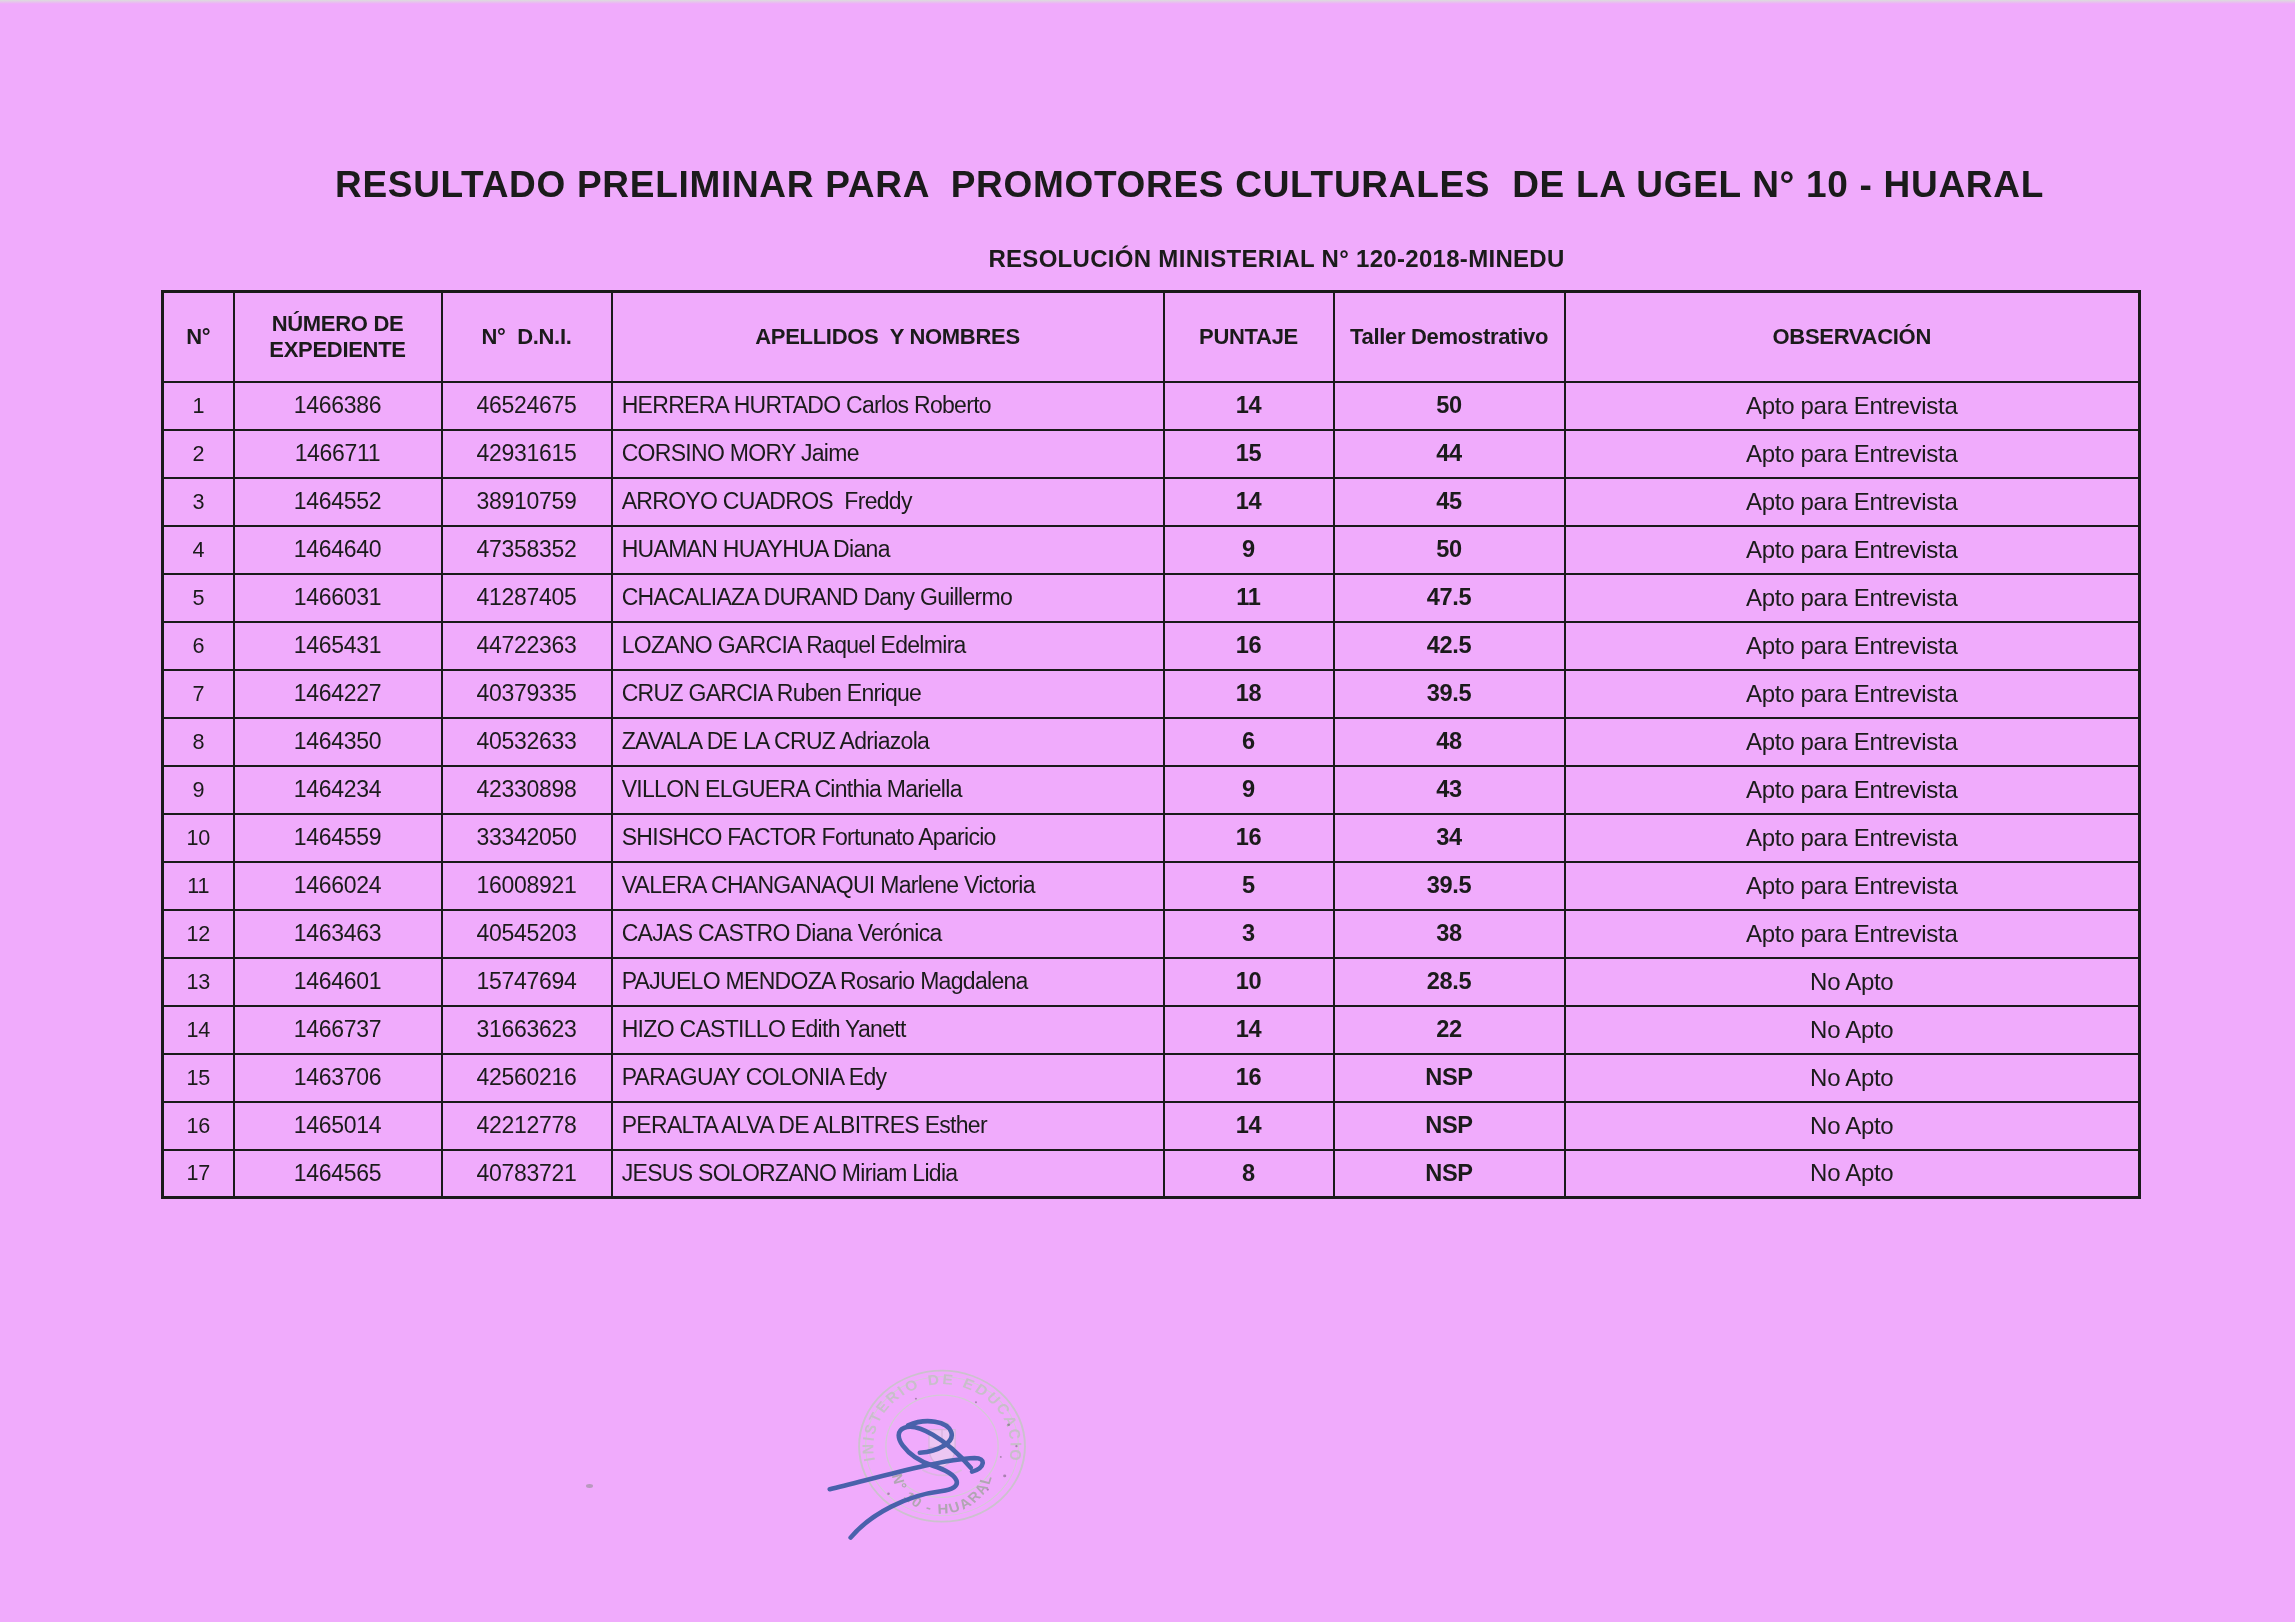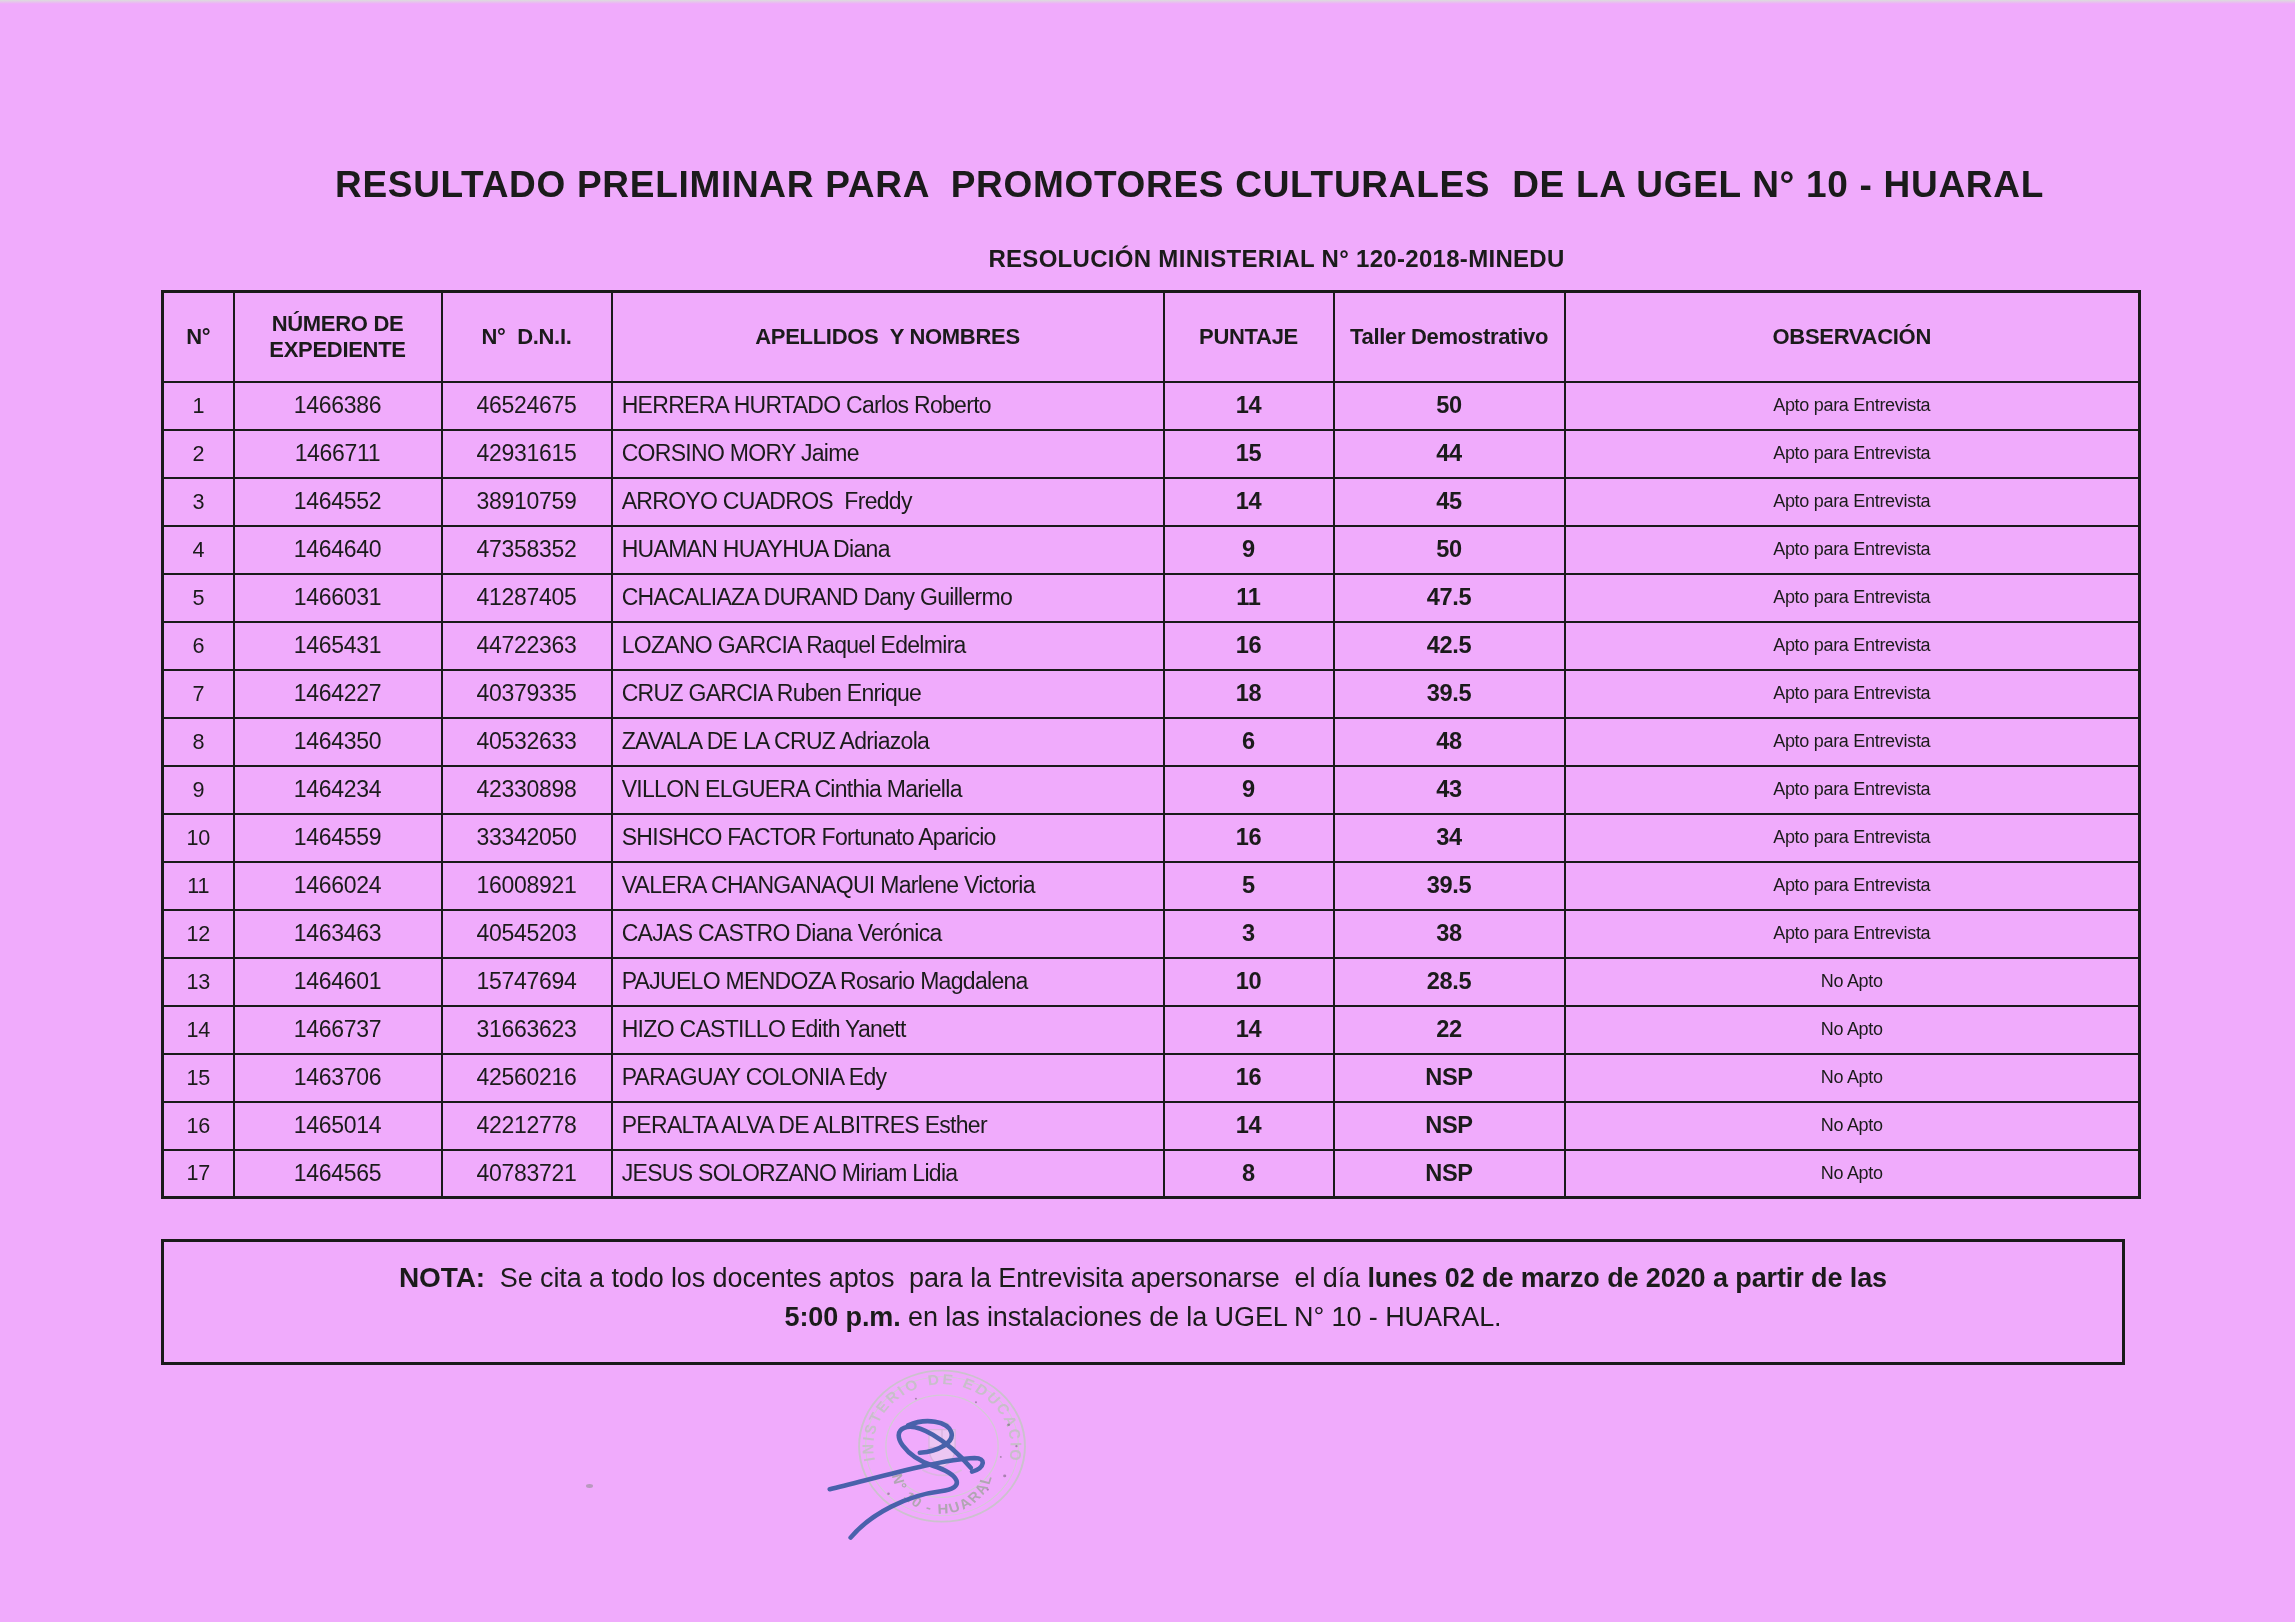--- a/index.html
+++ b/index.html
@@ -41,21 +41,21 @@
   .col-n      { width:71px; }
   .col-exp    { width:208px; }
   .col-dni    { width:170px; }
   .col-nombre { width:552px; }
   .col-puntaje{ width:170px; }
   .col-taller { width:231px; }
   .col-obs    { width:575px; }
   td.col-n       { font-size:21.6px; }
   td.col-nombre  { text-align:left; padding-left:9.2px; letter-spacing:-0.7px; }
   td.col-puntaje, td.col-taller { font-weight:bold; font-size:23.6px; }
-  td.col-obs     { font-size:18px; }
+  td.col-obs     { font-size:24px; }
 
   .note-box {
     position:absolute; left:161px; top:1239px; width:1964px; height:126px;
     border:3.3px solid #1a1a1a; box-sizing:border-box;
     text-align:center; font-size:27px; line-height:1.45;
     padding:15.7px 29px 0 29px; white-space:pre-wrap; letter-spacing:-0.1px;
   }
   .note-box b { font-weight:bold; }
   .note-label { font-size:28px; }
 
@@ -245,21 +245,20 @@
           <td class="col-exp">1464565</td>
           <td class="col-dni">40783721</td>
           <td class="col-nombre">JESUS SOLORZANO Miriam Lidia</td>
           <td class="col-puntaje">8</td>
           <td class="col-taller">NSP</td>
           <td class="col-obs">No Apto</td>
         </tr>
       </tbody>
   </table>
 
-  <div class="note-box"><b class="note-label">NOTA:</b><span>  Se cita a todo los docentes aptos  para la Entrevisita apersonarse  el día </span><b>lunes 02 de marzo de 2020 a partir de las</b><br><b>5:00 p.m.</b><span> en las instalaciones de la UGEL N° 10 - HUARAL.</span></div>
 
   <div class="stamp-wrap">
     <svg width="249" height="222" viewBox="0 0 380 340">
       <g transform="translate(200,132) scale(1,0.91) translate(-200,-132)" opacity="0.85">
         <circle cx="200" cy="132" r="127" fill="none" stroke="#c6c6c6" stroke-width="3"></circle>
         <circle cx="200" cy="132" r="117" fill="none" stroke="#cfcfcf" stroke-width="1.8"></circle>
         <circle cx="200" cy="132" r="86" fill="none" stroke="#cfcfcf" stroke-width="2"></circle>
 
         <g opacity="0.55">
           <path d="M 180 104 h 40 v 30 q 0 24 -20 33 q -20 -9 -20 -33 z" fill="#e7e7e7" stroke="#bdbdbd" stroke-width="2"></path>

